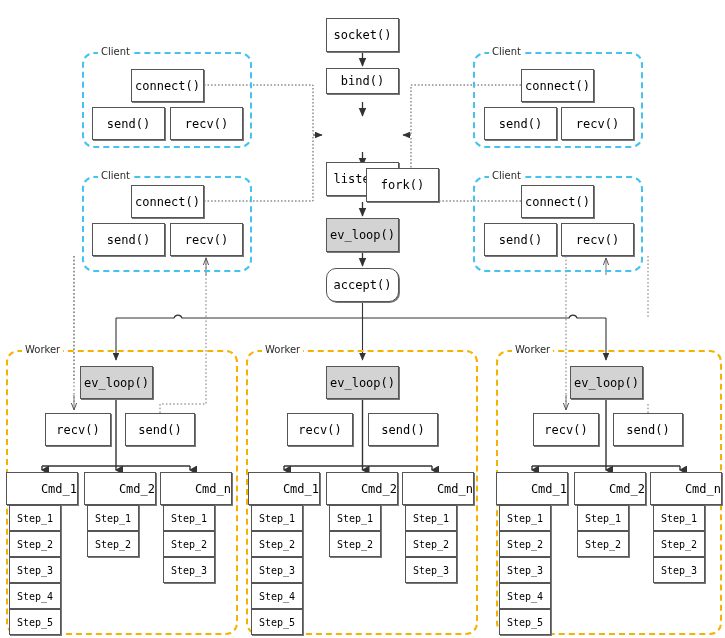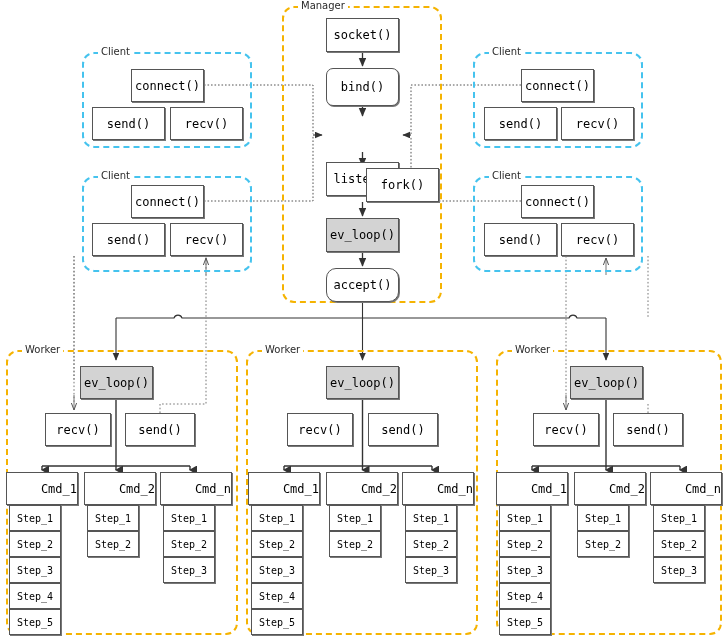--- a/index.html
+++ b/index.html
@@ -176,23 +176,20 @@
       <path d="M532,466 L680,466"></path>
       <path d="M532,466 L532,470" marker-end="url(#arrow-tri)"></path>
       <path d="M606,466 L606,470" marker-end="url(#arrow-tri)"></path>
       <path d="M680,466 L680,470" marker-end="url(#arrow-tri)"></path>
     </g>
     <g stroke="#777777" stroke-width="1" fill="none" stroke-dasharray="1.6,2.1">
       <path d="M648,413 L648,404 L648,404"></path>
     </g>
   </svg>
 
-  <div class="group manager" id="manager-group" style="left: 282px; top: 6px; width: 160px; height: 297px;">
-    <span class="group-label">Manager</span>
-  </div>
 
   <div id="clients-layer">
       <div class="group client" style="left: 82px; top: 52px; width: 170px; height: 96px;">
         <span class="group-label">Client</span>
       </div>
       <div class="node" style="left: 131px; top: 69px; width: 73px; height: 33px;">
         <span>connect()</span>
       </div>
       <div class="node" style="left: 92px; top: 107px; width: 73px; height: 33px;">
         <span>send()</span>
@@ -391,21 +388,21 @@
       </div>
       <div class="node step" style="left: 653px; top: 557px; width: 52px; height: 26px;">
         <span>Step_3</span>
       </div>
     </div>
 
   <div id="manager-nodes-layer">
       <div class="node" style="left: 326px; top: 18px; width: 73px; height: 34px;">
         <span>socket()</span>
       </div>
-      <div class="node" style="left: 326px; top: 68px; width: 73px; height: 38px; border-radius: 7px;">
+      <div class="node" style="left: 326px; top: 68px; width: 73px; height: 26px;">
         <span>bind()</span>
       </div>
       <div class="node" style="left: 326px; top: 118px; width: 73px; height: 34px; margin-top: 44px;">
         <span>listen()</span>
       </div>
       <div class="node" style="left: 326px; top: 168px; width: 73px; height: 34px; margin-left: 40px;">
         <span>fork()</span>
       </div>
       <div class="node evloop" style="left: 326px; top: 218px; width: 73px; height: 34px;">
         <span>ev_loop()</span>

